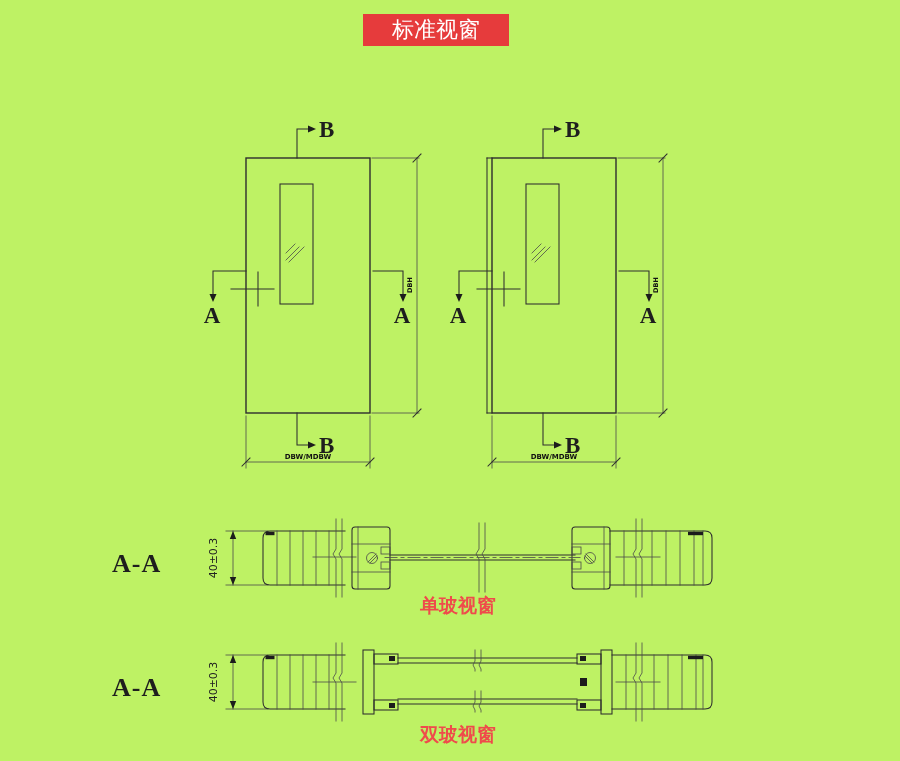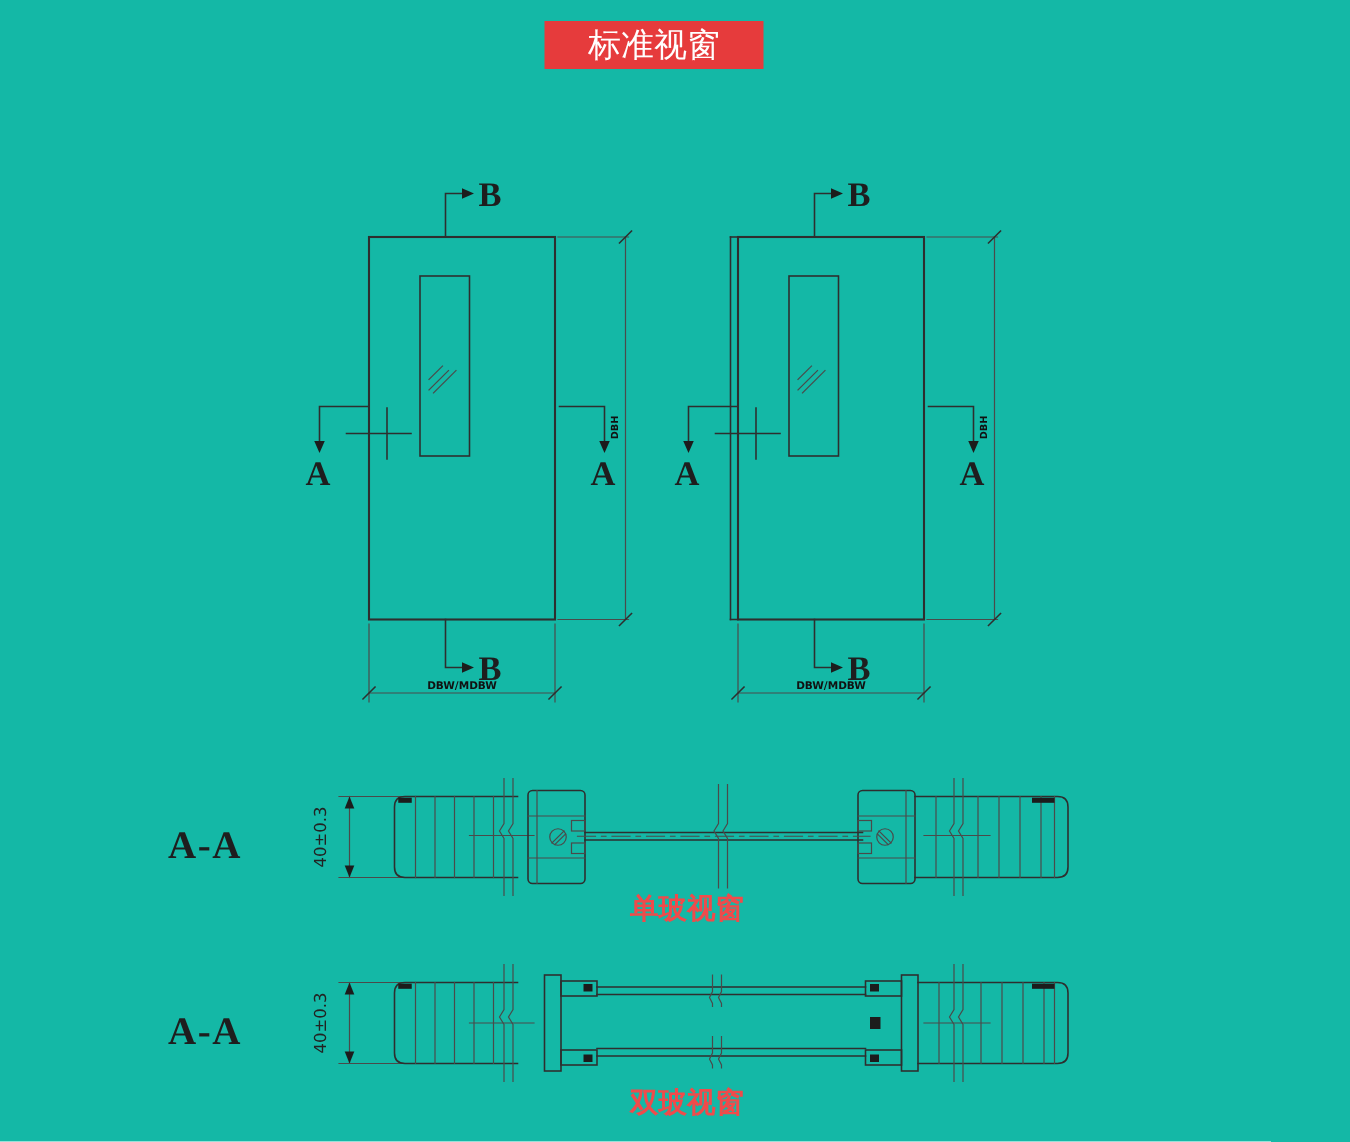--- a/index.html
+++ b/index.html
@@ -1,16 +1,16 @@
 <!DOCTYPE html>
 <html><head>
 <meta charset="utf-8">
 <style>
   html,body { margin:0; padding:0; background:#ffffff; }
-  .page { position:relative; width:900px; height:761px; background:#14b8a6; overflow:hidden; }
+  .page { position:relative; width:900px; height:761px; background:#bef264; overflow:hidden; }
   svg { display:block; }
 
   .ln      { stroke:#2e2e2e; fill:none; stroke-width:1.4; stroke-linecap:square; }
   .ln-med  { stroke:#2e2e2e; fill:none; stroke-width:1.05; stroke-linecap:square; }
   .ln-thin { stroke:#4a4a4a; fill:none; stroke-width:0.8; stroke-linecap:square; }
   .fill-dark { fill:#1c1c1c; stroke:none; }
 
   .t-serif   { font-family:"Liberation Serif","DejaVu Serif",serif; font-weight:bold; fill:#1e1e1e; }
   .marker-t  { font-size:23px; }
   .aa-t      { font-size:26px; letter-spacing:1px; }

